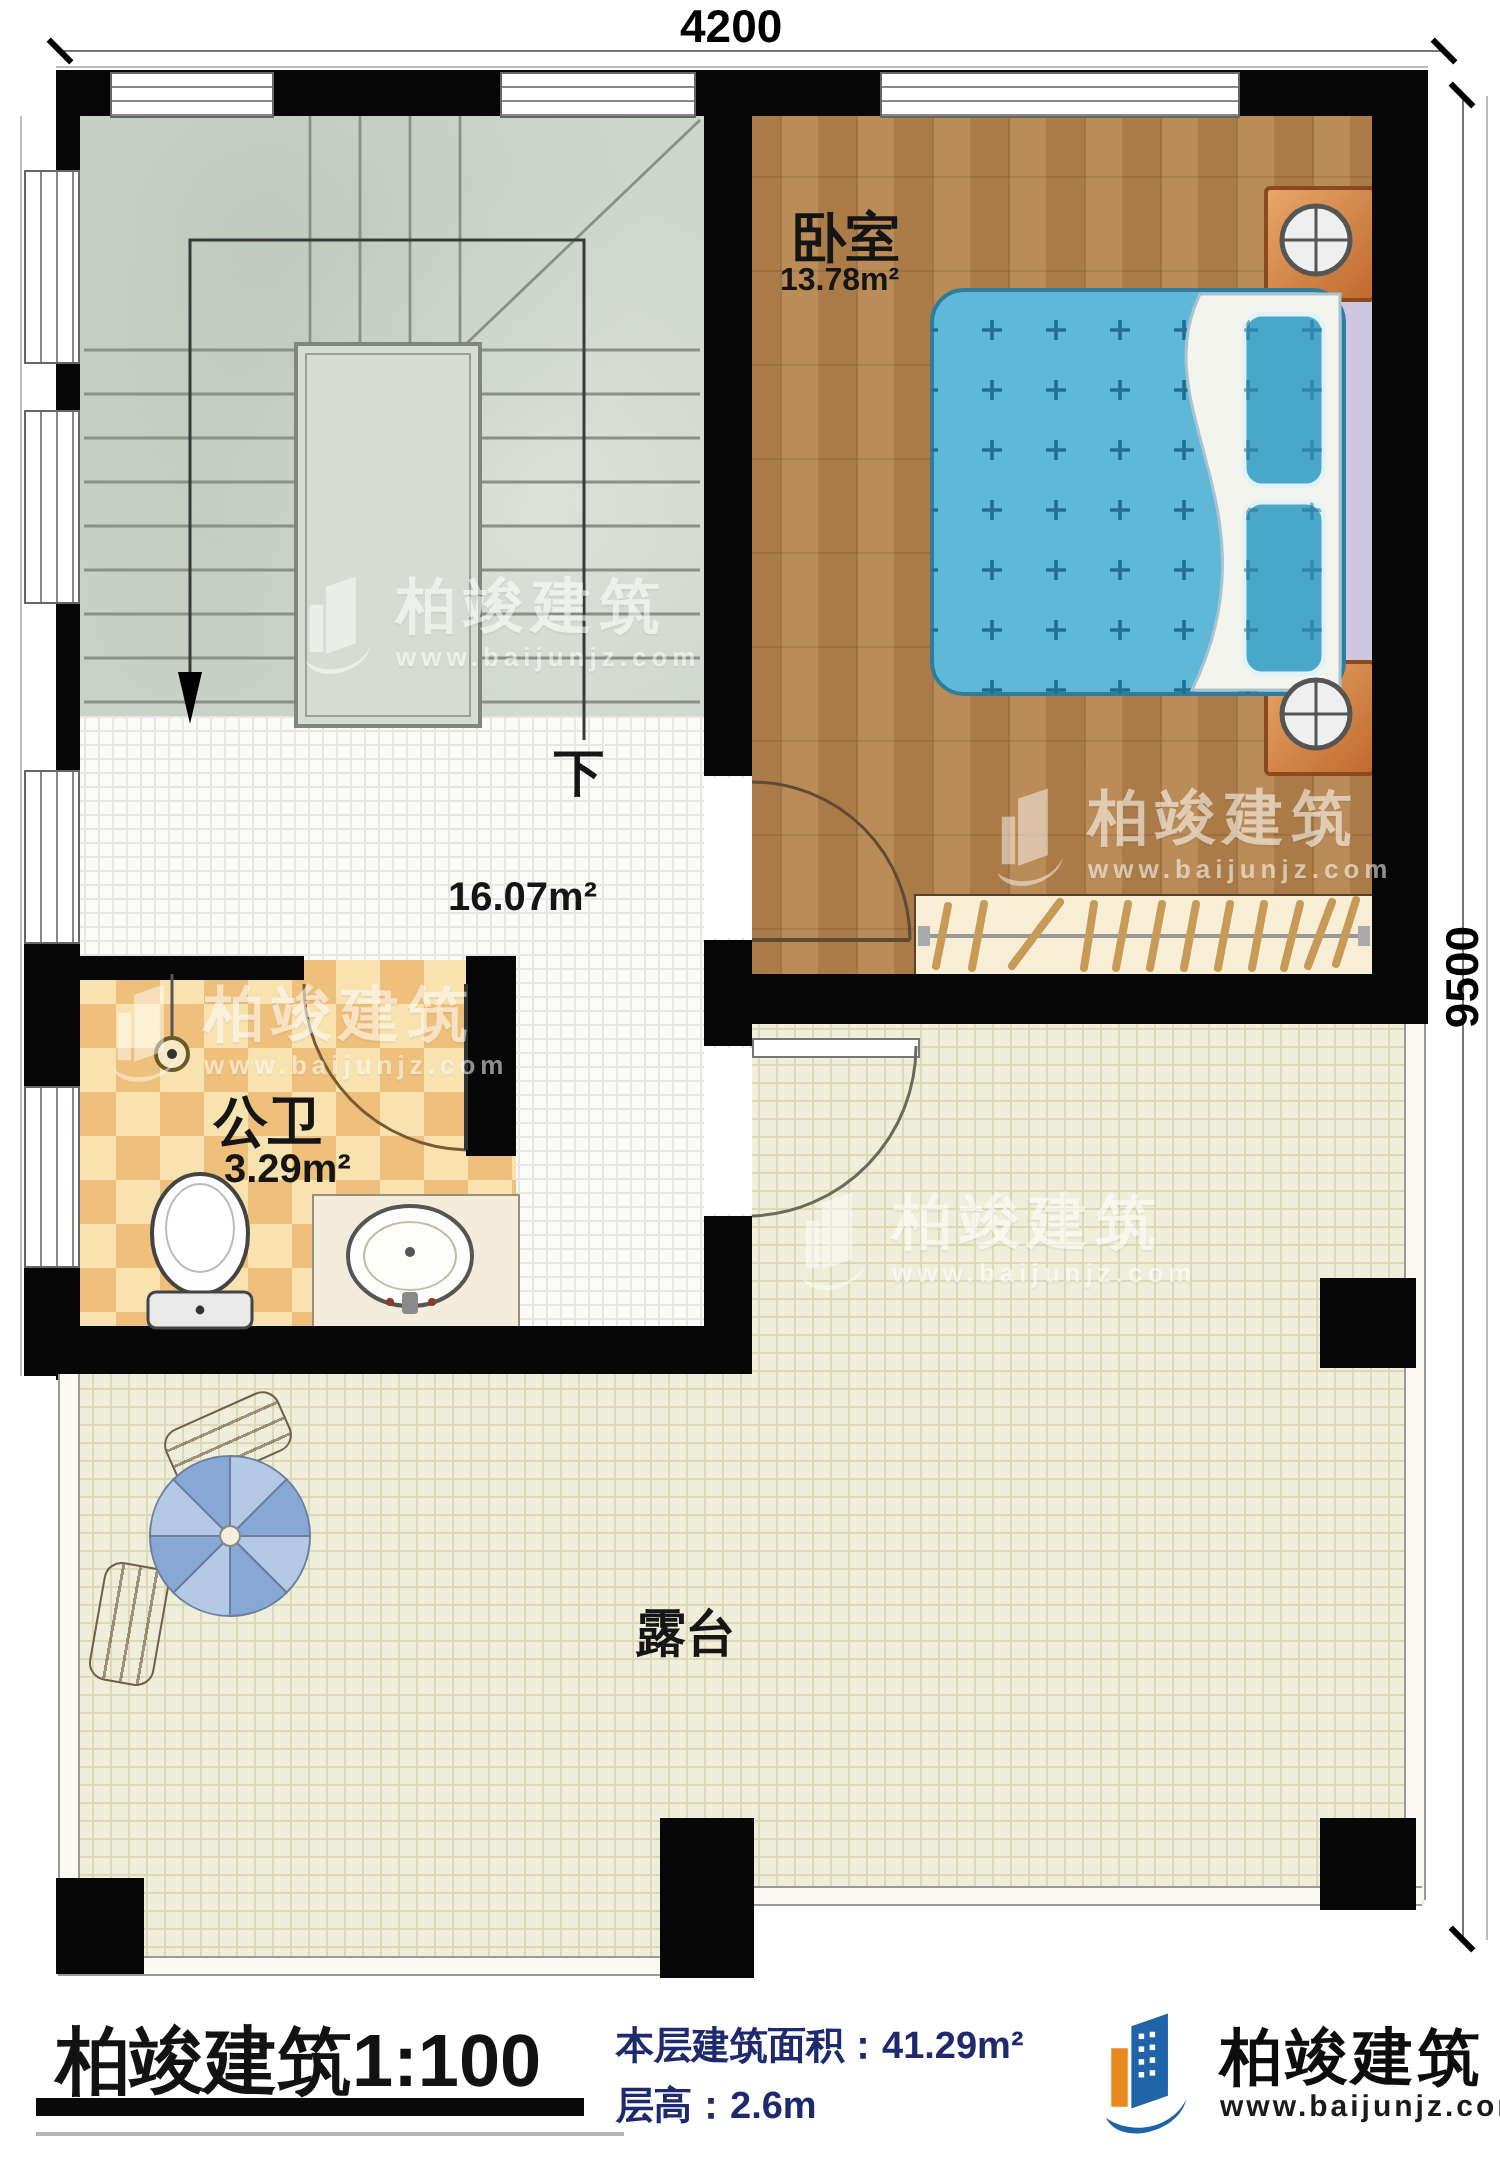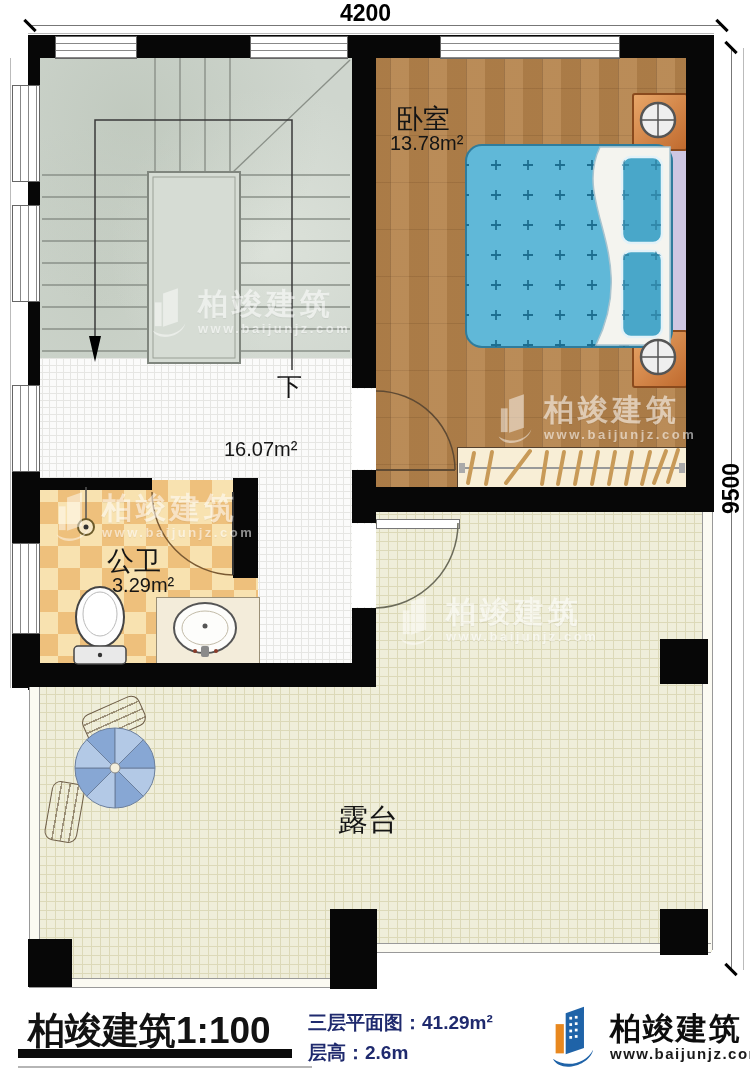--- a/index.html
+++ b/index.html
@@ -43,21 +43,21 @@
   .railV{border-left:1px solid #999;border-right:1px solid #999;}
   .railH{border-top:1px solid #999;border-bottom:1px solid #999;}
   .column{background:#070707;z-index:4;}
   .chair{border:1.5px solid #6f5f49;border-radius:9px;z-index:2;
     background:linear-gradient(135deg,#d3bd9f,#ab9070);}
   .chairH{background-image:repeating-linear-gradient(to bottom,transparent 0 7px,rgba(90,70,45,.55) 7px 8.5px);}
   .chairVs{background-image:repeating-linear-gradient(to right,transparent 0 7px,rgba(90,70,45,.55) 7px 8.5px);}
   
   #overlay{position:absolute;left:0;top:0;z-index:5;pointer-events:none;}
   
-  .lbl{position:absolute;z-index:6;font-weight:400;color:#151515;white-space:nowrap;}
+  .lbl{position:absolute;z-index:6;font-weight:700;color:#151515;white-space:nowrap;}
   .dimline{background:#777;z-index:2;}
   .thin{background:#bbb;z-index:1;}
   .tick{width:16px;height:3px;background:#000;transform:rotate(45deg);z-index:3;}
   .dimtxt{font-weight:700;font-size:23px;color:#000;z-index:3;}
   
   .wm{position:absolute;display:flex;align-items:center;gap:8px;z-index:8;opacity:.55;color:#fff;
       text-shadow:0 1px 1px rgba(0,0,0,.10);pointer-events:none;}
   .wm .n{font-size:30px;font-weight:800;letter-spacing:4px;line-height:1;}
   .wm .u{font-size:13px;font-weight:700;letter-spacing:2.5px;line-height:1;margin-top:3px;}
   
@@ -252,26 +252,26 @@
       <path d="M115 768 L86.7 796.3 A40 40 0 0 1 75 768 Z" fill="#87a7d4"></path>
       <path d="M115 768 L75 768 A40 40 0 0 1 86.7 739.7 Z" fill="#b3c9e6"></path>
       <path d="M115 768 L86.7 739.7 A40 40 0 0 1 115 728 Z" fill="#87a7d4"></path>
       <path d="M115 768 L115 728 A40 40 0 0 1 143.3 739.7 Z" fill="#b3c9e6"></path>
       <path d="M115 768 L143.3 739.7 A40 40 0 0 1 155 768 Z" fill="#87a7d4"></path>
       <circle cx="115" cy="768" r="5" fill="#f4efdc" stroke="#8a8a8a"></circle>
     </g>
   </svg>
 
   <div class="lbl" style="left:396px;top:101px;font-size:27px;">卧室</div>
-  <div class="lbl" style="left:390px;top:132px;font-size:20px;">13.78m²</div>
+  <div class="lbl" style="left:390px;top:132px;font-size:16px;">13.78m²</div>
   <div class="lbl" style="left:107px;top:543px;font-size:27px;">公卫</div>
   <div class="lbl" style="left:112px;top:574px;font-size:20px;text-align:center;">3.29m²</div>
   <div class="lbl" style="left:224px;top:438px;font-size:20px;">16.07m²</div>
   <div class="lbl" style="left:277px;top:370px;font-size:25px;">下</div>
-  <div class="lbl" style="left:338px;top:800px;font-size:30px;">露台</div>
+  <div class="lbl" style="left:318px;top:800px;font-size:25px;">露台</div>
 
   <div class="wm" style="left:148px;top:286px;">
     <svg width="42" height="52" viewBox="0 0 48 70">
         <g fill="rgba(255,255,255,.85)">
           <polygon points="16,10 36,3 36,48 16,55"></polygon>
           <rect x="5" y="22" width="9" height="32"></rect>
           <path d="M2 60 C16 70 38 66 46 50 C42 68 10 76 2 60 Z"></path>
         </g>
       </svg>
     <div>
@@ -319,21 +319,21 @@
       </div>
   </div>
 </div>
 
 <div class="abs f-title">
   <span>柏竣建筑</span><span>1:100</span>
 </div>
 <div class="abs f-bar"></div>
 <div class="abs f-thin"></div>
 <div class="abs f-stats" style="left:308px;top:1010px;">
-  <span>三层平面图：</span><span>41.29m²</span>
+  <span>本层建筑面积：</span><span>41.29m²</span>
 </div>
 <div class="abs f-stats" style="left:308px;top:1040px;">
   <span>层高：</span><span>2.6m</span>
 </div>
 <div class="abs brand">
   <svg width="58" height="64" viewBox="0 0 48 70">
     <polygon points="16,10 36,3 36,48 16,55" fill="#1f63a8"></polygon>
     <rect x="5" y="22" width="9" height="32" fill="#e8881f"></rect>
     <g fill="#fff">
         <rect x="20" y="14" width="3" height="3"></rect>

